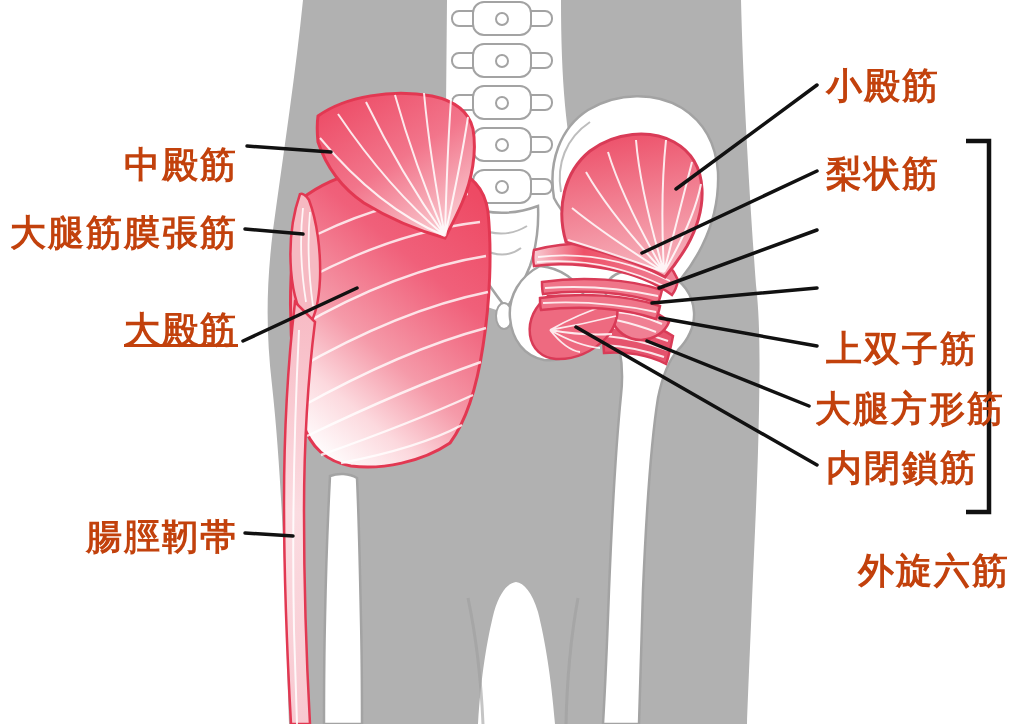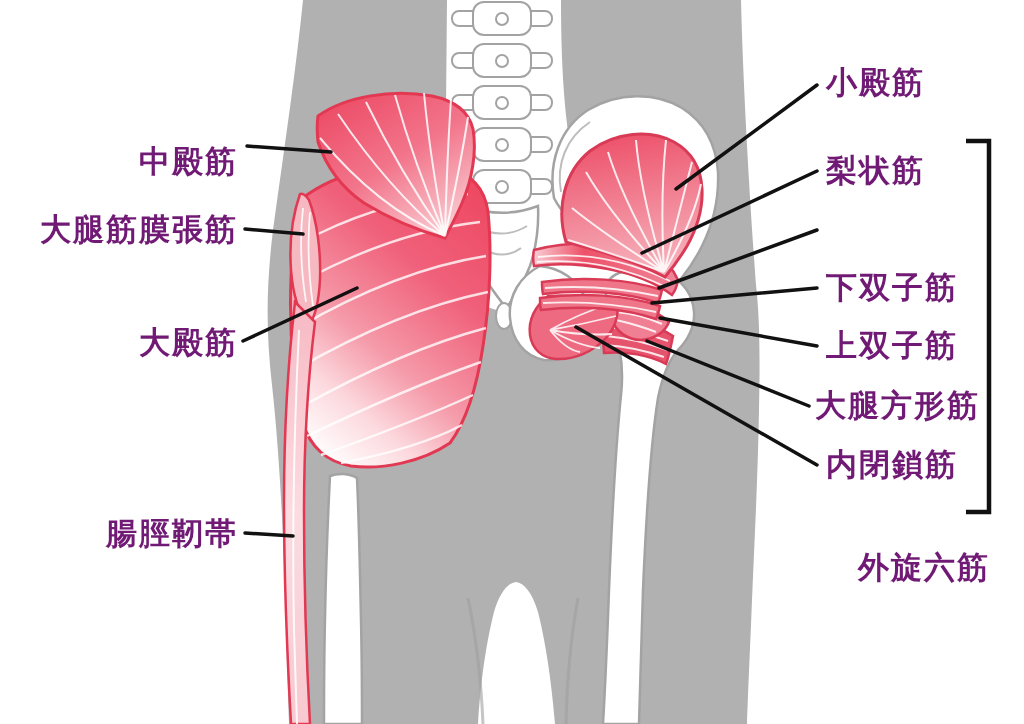--- a/index.html
+++ b/index.html
@@ -3,22 +3,22 @@
 <meta charset="utf-8">
 <style>
   html,body{margin:0;padding:0;background:#fff;}
   .stage{
     position:relative;width:1024px;height:724px;background:#fff;
     overflow:hidden;font-family:"Liberation Sans","DejaVu Sans",sans-serif;
   }
   .stage svg{position:absolute;left:0;top:0;}
   .lbl{
     position:absolute;
-    font-weight:600;font-size:31px;line-height:1.15;
-    letter-spacing:2px;color:#701a75;white-space:nowrap;
+    font-weight:600;font-size:36px;line-height:1.15;
+    letter-spacing:2px;color:#c2410c;white-space:nowrap;
     font-family:"Liberation Sans","DejaVu Sans",sans-serif;
   }
   .lbl.r{text-align:right;}
 </style>
 </head>
 <body>
 
 <div class="stage">
 
 <svg width="1024" height="724" viewBox="0 0 1024 724">
@@ -175,24 +175,23 @@
     <line x1="817" y1="346" x2="660" y2="318"></line>
     <line x1="809" y1="406" x2="647" y2="341"></line>
     <line x1="817" y1="465" x2="576" y2="327"></line>
   </g>
 
   <path d="M966,141 L989,141 L989,512 L966,512" fill="none" stroke="#111111" stroke-width="4.5"></path>
 </svg>
 
 <div class="lbl r" style="right:786px;top:144px;">中殿筋</div>
 <div class="lbl r" style="right:786px;top:212px;margin-left:44px;">大腿筋膜張筋</div>
-<div class="lbl r" style="right:786px;top:325px;">大殿筋</div>
+<div class="lbl r" style="right:786px;top:309px;text-decoration:underline;">大殿筋</div>
 <div class="lbl r" style="right:786px;top:516px;margin-left:44px;">腸脛靭帯</div>
 
 <div class="lbl" style="left:826px;top:65px;">小殿筋</div>
 <div class="lbl" style="left:826px;top:153px;">梨状筋</div>
-<div class="lbl" style="left:826px;top:270px;">下双子筋</div>
 <div class="lbl" style="left:826px;top:328px;">上双子筋</div>
 <div class="lbl" style="left:815px;top:388px;">大腿方形筋</div>
 <div class="lbl" style="left:826px;top:447px;">内閉鎖筋</div>
 <div class="lbl" style="left:858px;top:550px;">外旋六筋</div>
 
 </div>
 
 </body></html>

